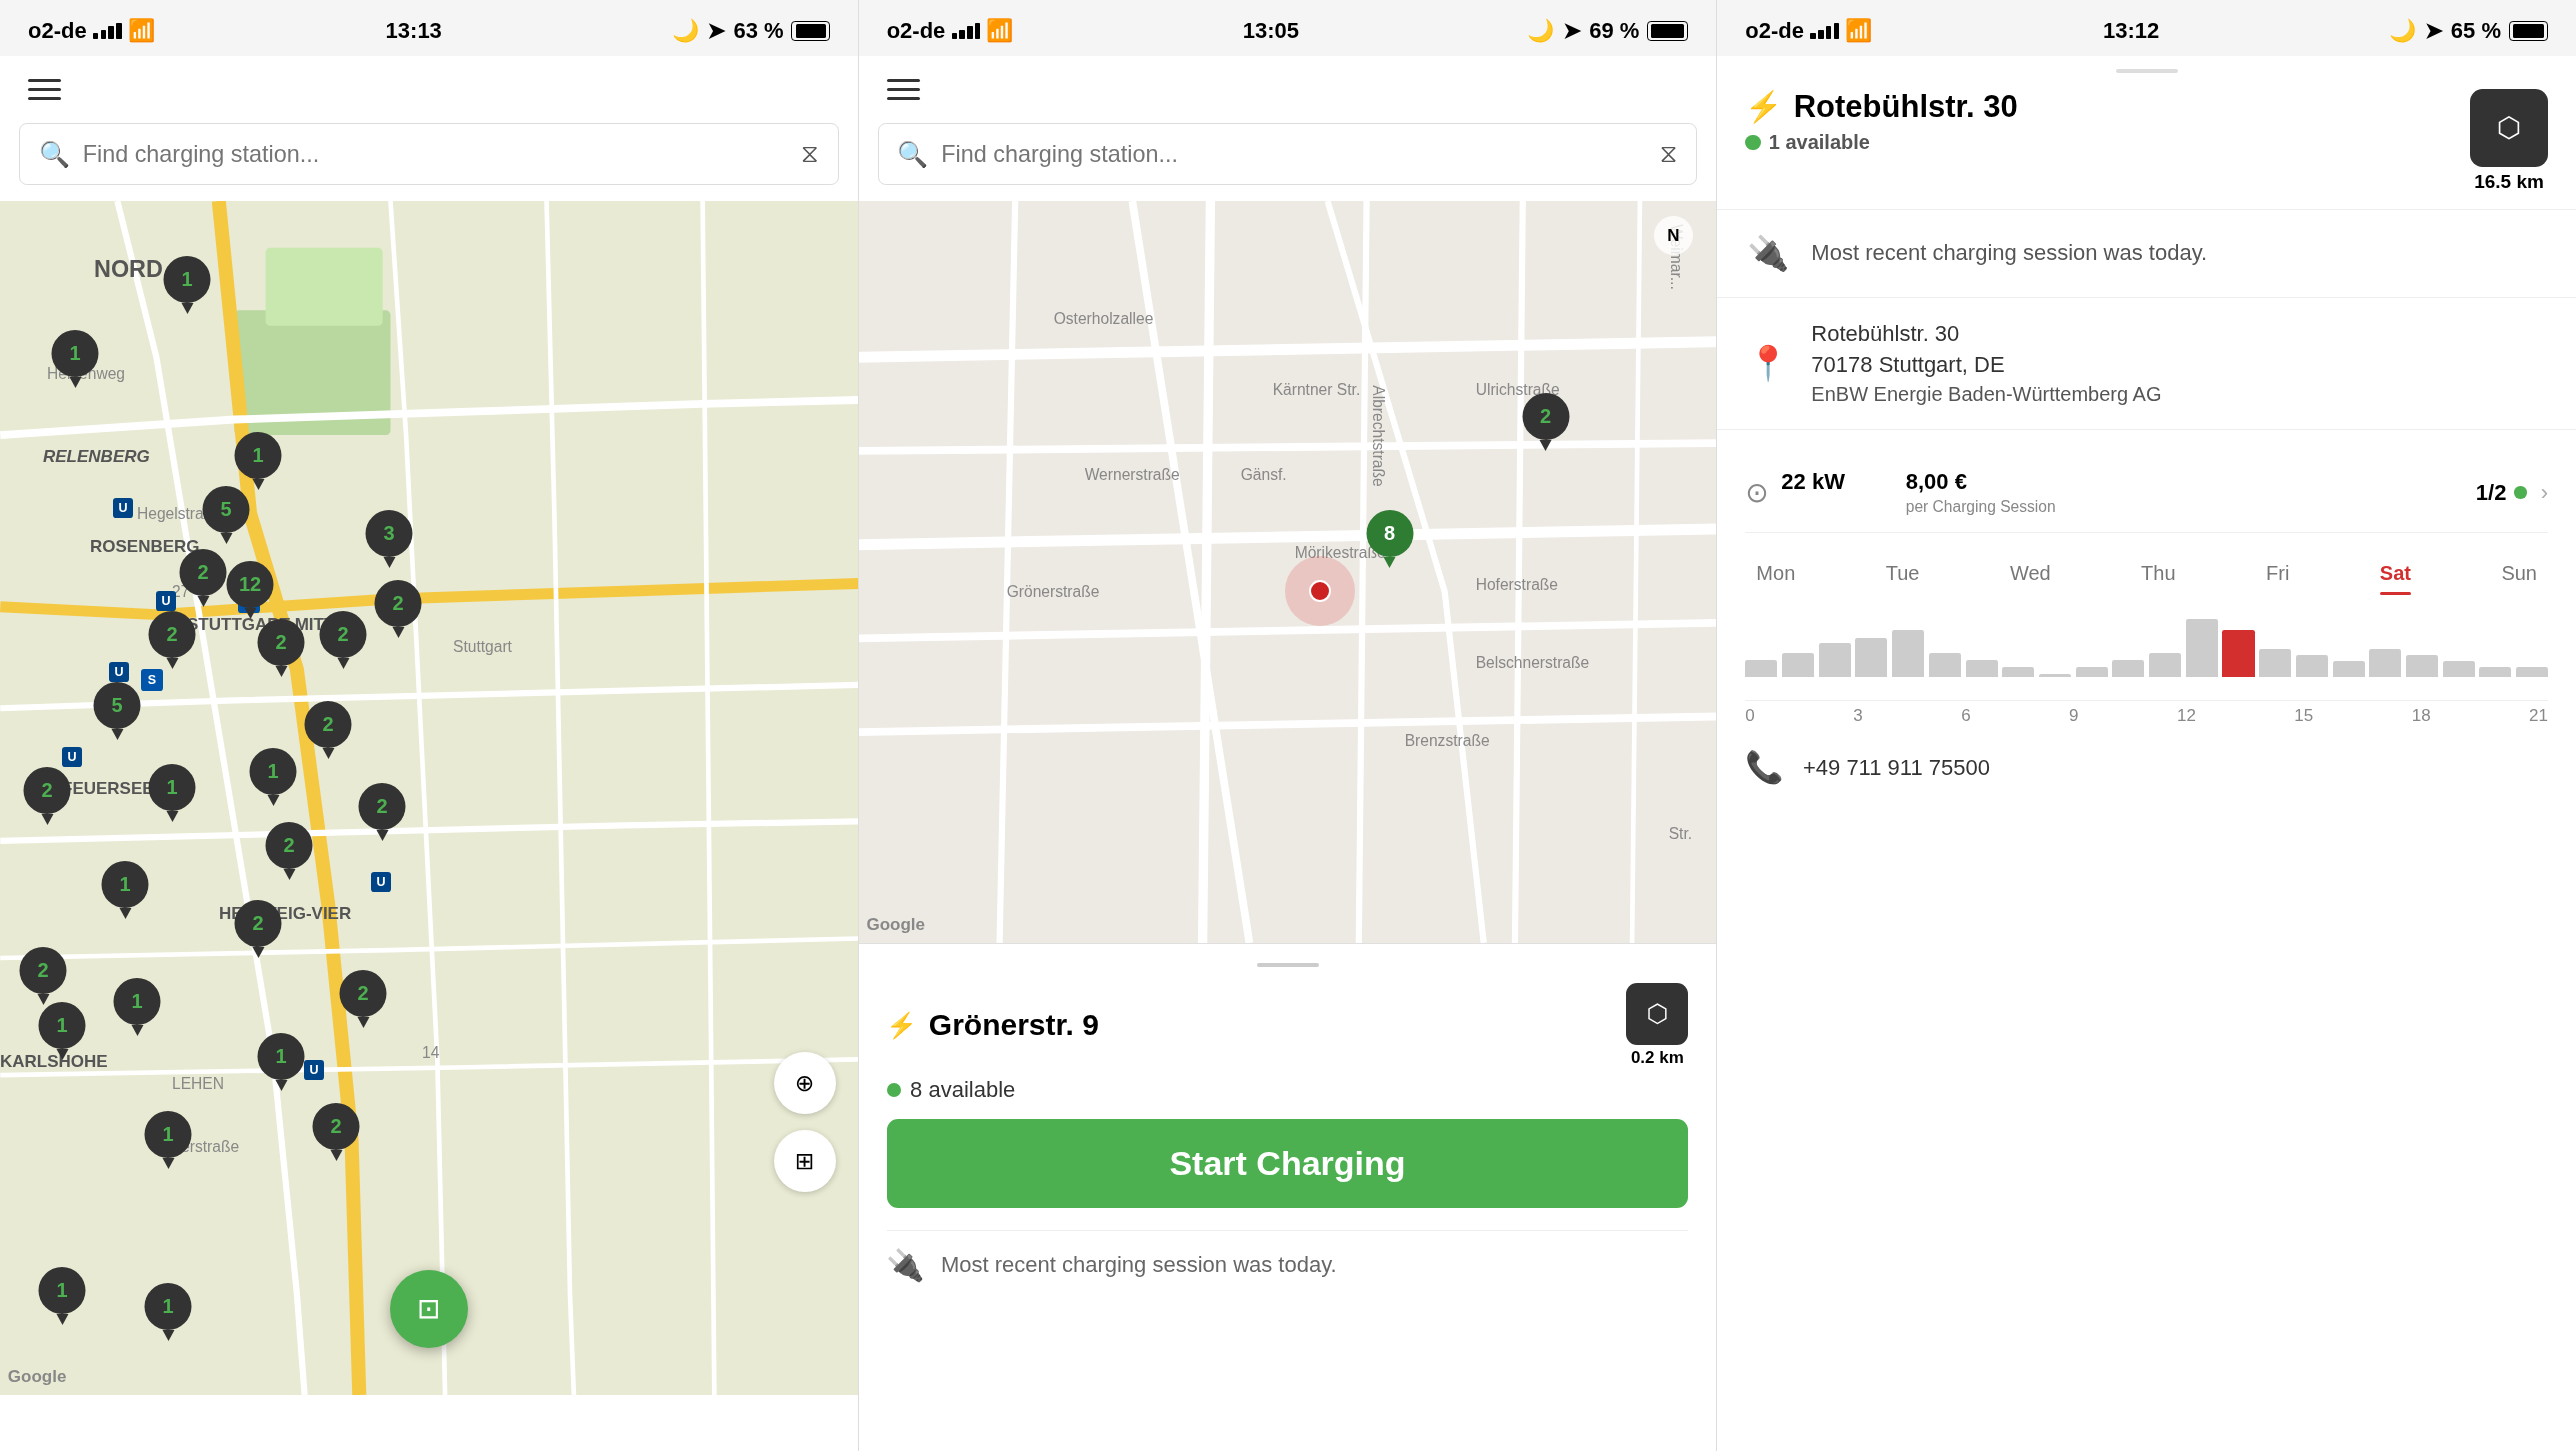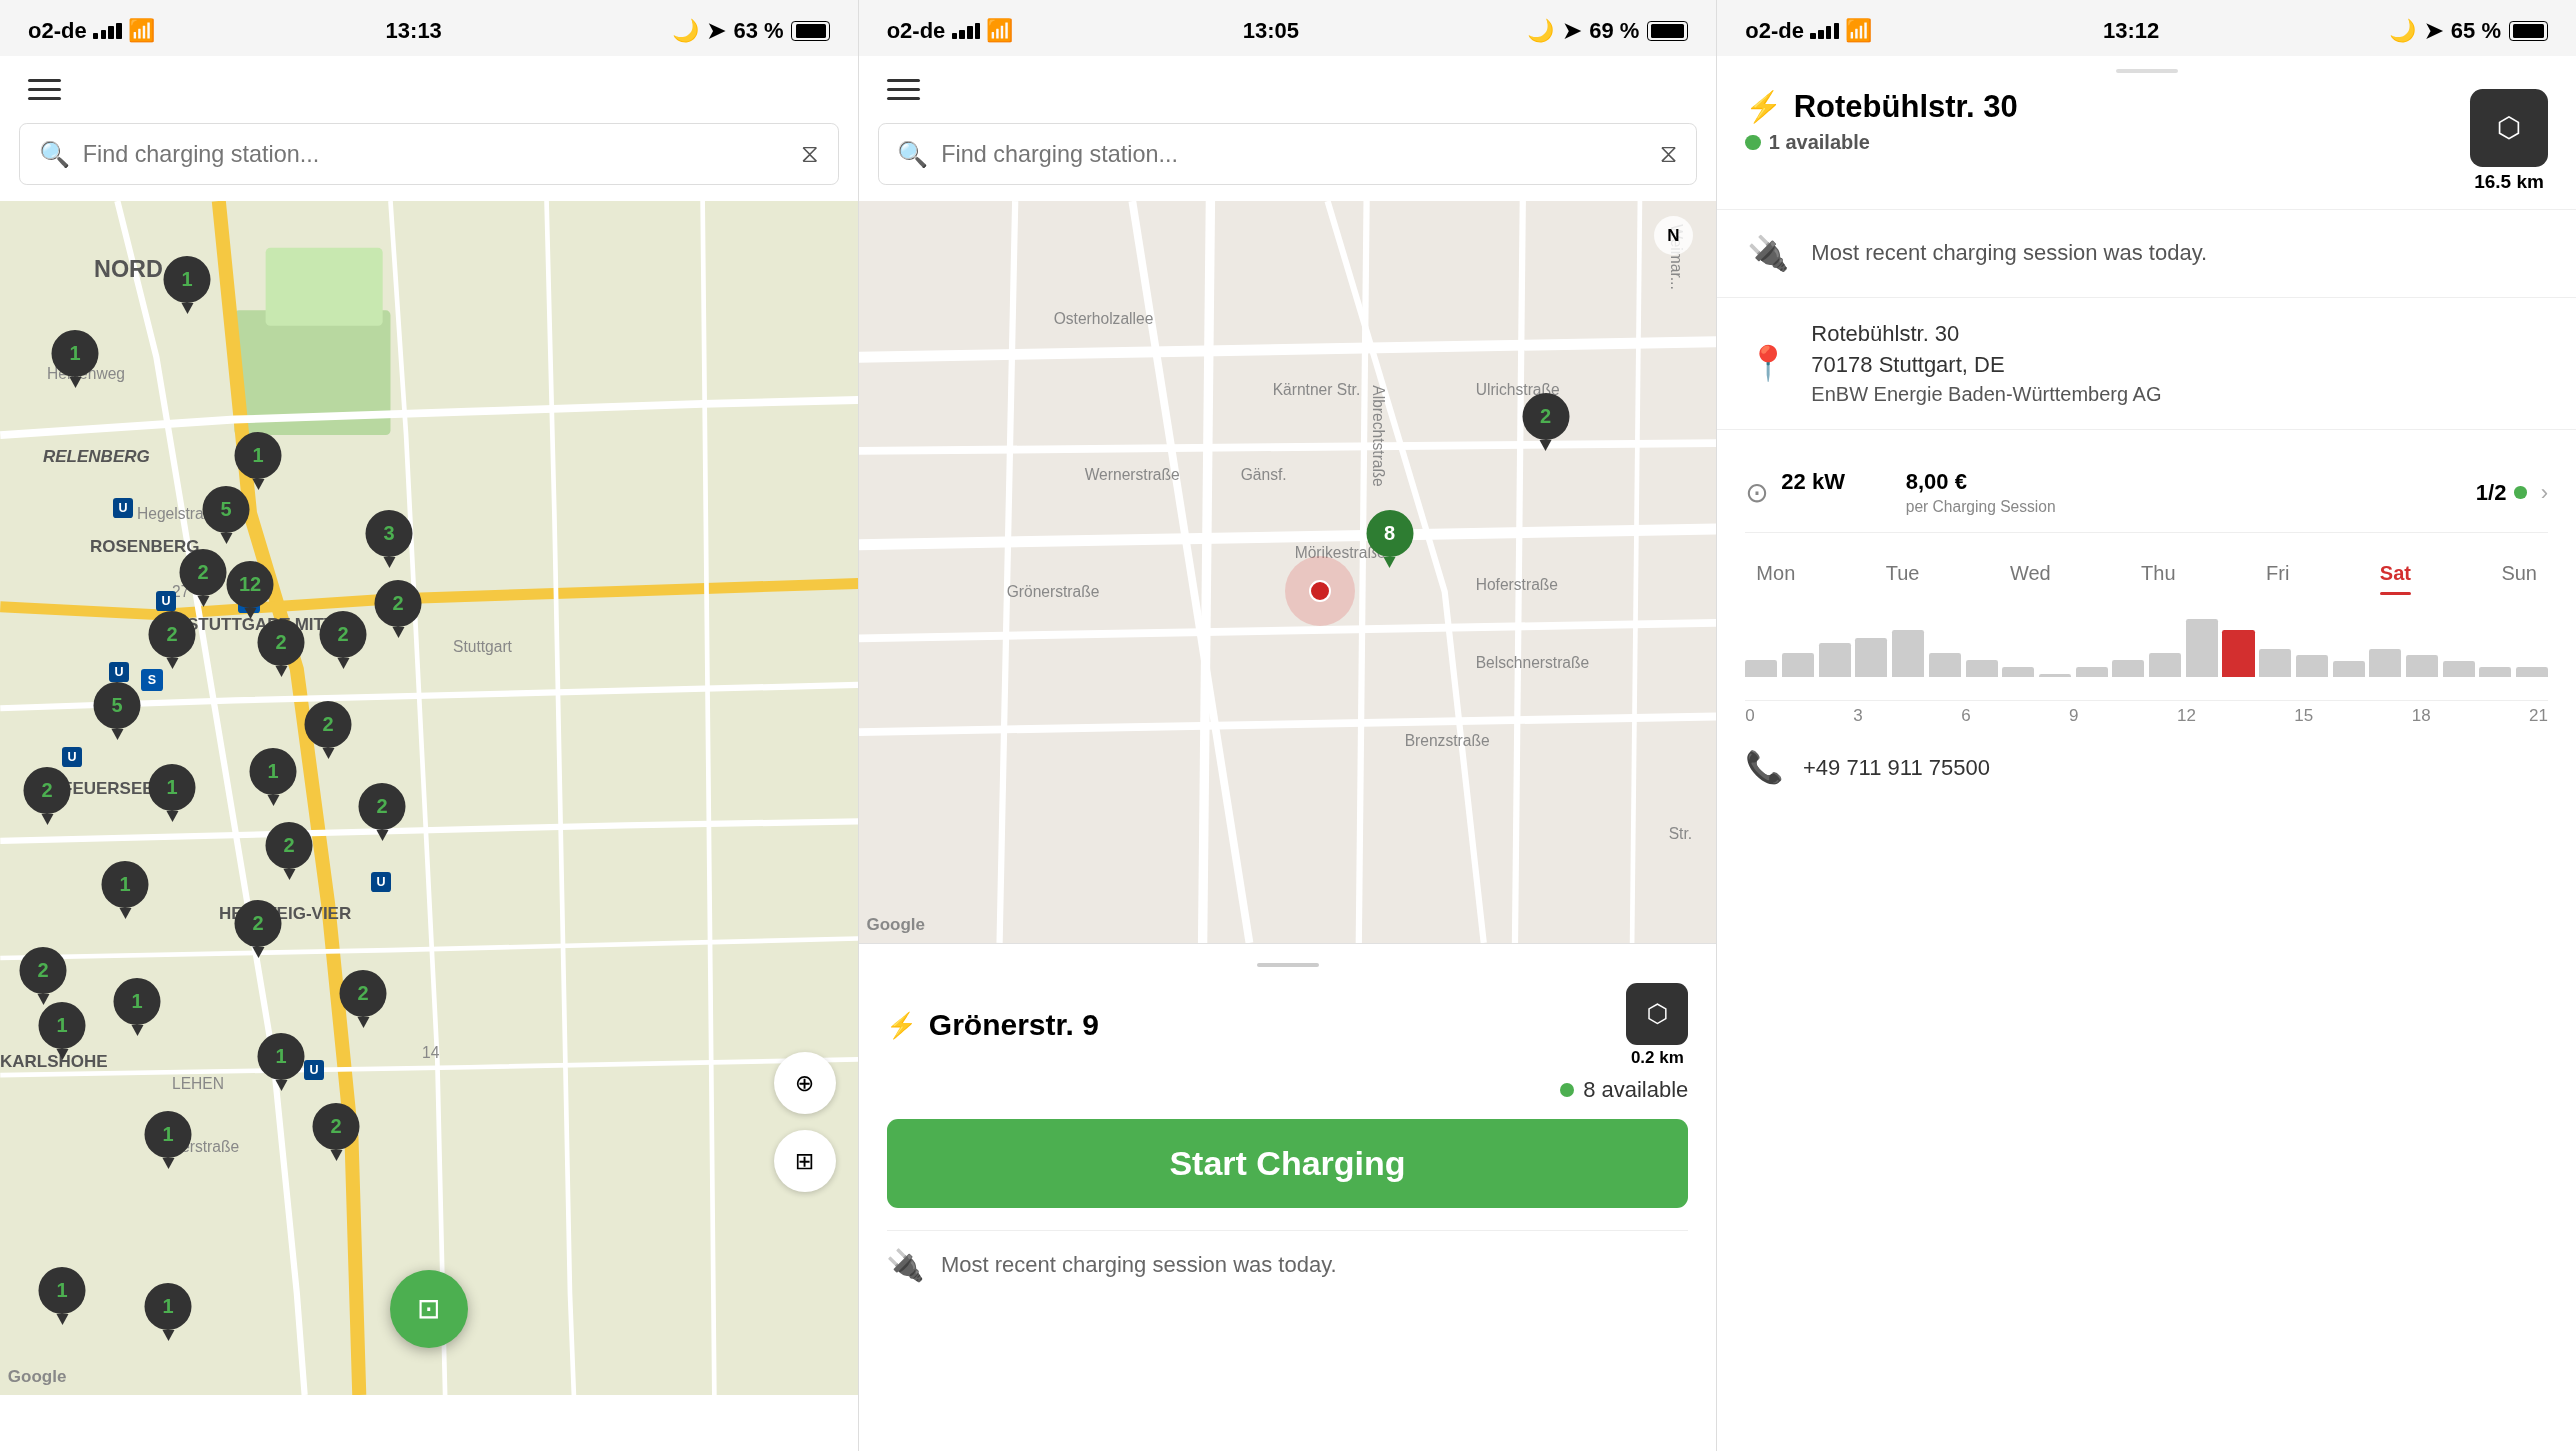--- a/index.html
+++ b/index.html
@@ -213,21 +213,20 @@
       width: 62px; height: 62px;
       display: flex; flex-direction: column;
       align-items: center; justify-content: center;
       font-size: 11px; gap: 3.1px;
       cursor: pointer;
     }
     .nav-btn-dist { font-size: 17px; font-weight: 600; margin-top: 3.1px; }
     .available-row {
       display: flex; align-items: center; gap: 9.4px;
       margin-bottom: 15.6px;
-      justify-content: flex-end;
     }
     .green-dot { width: 14px; height: 14px; background: #4caf50; border-radius: 50%; }
     .available-text { font-size: 22px; color: #333; }
 
     .start-charge-btn {
       width: 100%;
       background: #4caf50;
       color: #fff;
       border: none;
       border-radius: 11px;

